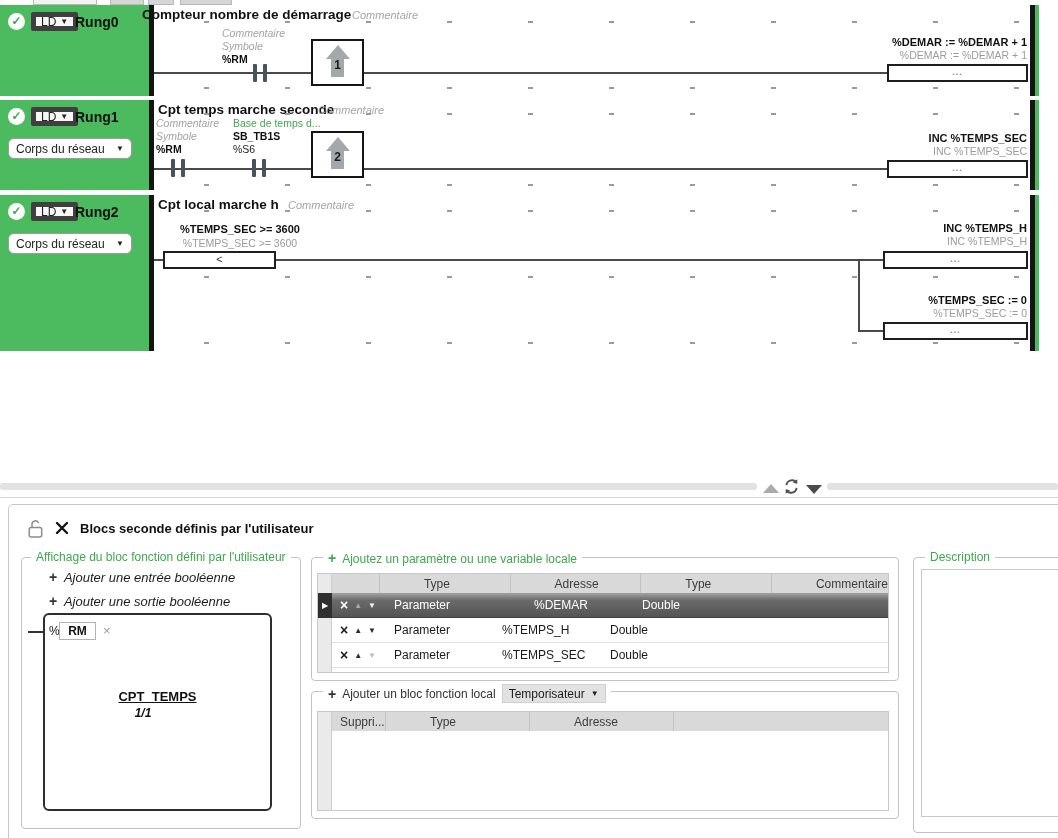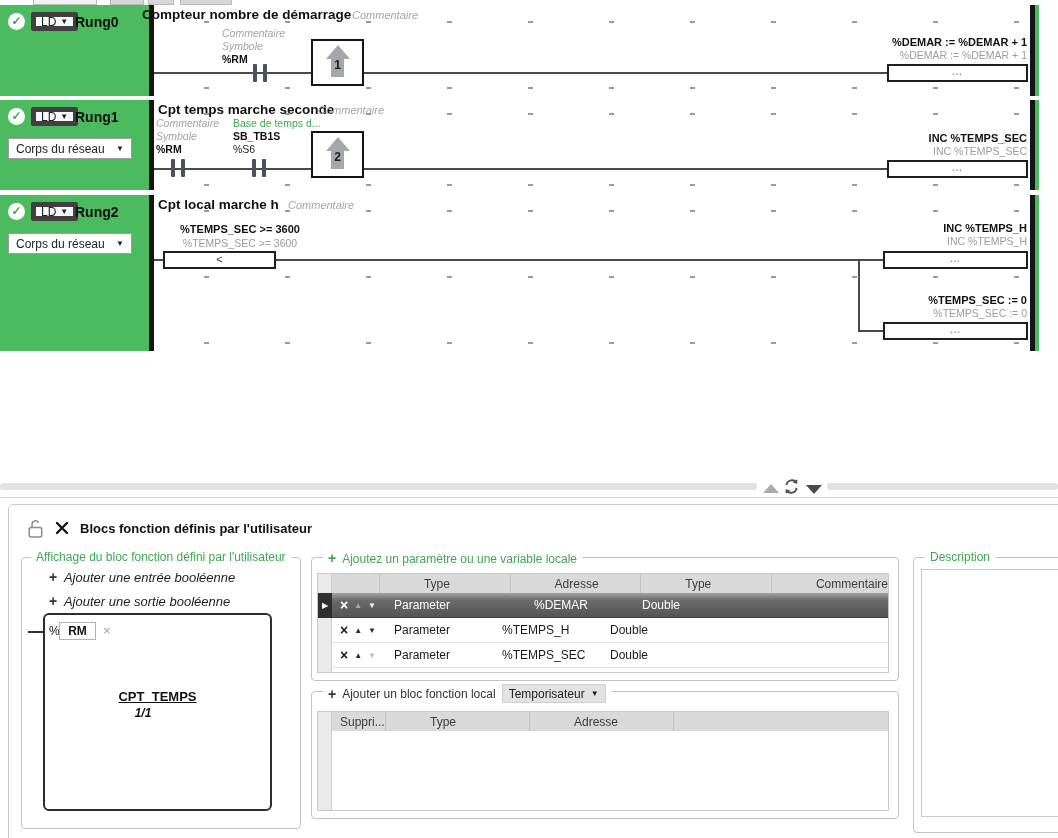--- a/index.html
+++ b/index.html
@@ -17,21 +17,21 @@
   
   .rung-header { background:#4CBB5F; }
   .rail { background:#141414; }
   .rail-green { background:#4CBB5F; }
   .chk { width:17px; height:17px; border-radius:50%; background:#fff; color:#3aa64e;
          font-size:12px; font-weight:bold; text-align:center; line-height:17px; }
   .ld-btn { background:#f7f7f7; border:5px solid #404040; border-radius:2px; height:19px;
             font-size:12px; color:#222; padding:0 5px; display:flex; align-items:center; gap:4px; }
   .ld-btn .caret, .corps-btn .caret { font-size:8px; color:#222; }
   .rung-name { font-weight:bold; font-size:14px; color:#111; }
-  .corps-btn { background:#fff; border:1px solid #9c9c9c; border-radius:0; height:21px; width:124px;
+  .corps-btn { background:#fff; border:1px solid #9c9c9c; border-radius:6px; height:21px; width:124px;
                font-size:12px; color:#222; display:flex; align-items:center; justify-content:space-between; padding:0 7px; }
   .rung-title { font-weight:bold; font-size:13.5px; color:#111; white-space:nowrap; }
   .grey-it { color:#a5a5a5; font-style:italic; font-size:11px; white-space:nowrap; }
   .lbl-grey { color:#a3a3a3; font-style:italic; font-size:10.5px; line-height:13px; white-space:nowrap; }
   .lbl-bold { color:#111; font-weight:bold; font-size:10.5px; line-height:13px; white-space:nowrap; }
   .lbl-norm { color:#222; font-size:10.5px; line-height:13px; white-space:nowrap; }
   .lbl-green { color:#3FA74F; font-size:10.5px; line-height:13px; white-space:nowrap; }
   .wire { background:#4a4a4a; }
   .cbar { width:4px; height:18px; background:#49535d; border-radius:1px; }
   .dashrow { height:2px; background:repeating-linear-gradient(to right,#9a9a9a 0 5px,transparent 5px 81px); }
@@ -225,21 +225,21 @@
 
   <div class="abs panel" style="left:8px;top:504px;width:1062px;height:340px;">
 
     <svg class="abs" style="left:17px;top:13px;" width="19" height="21" viewBox="0 0 19 21">
       <rect x="3.2" y="9.5" width="12.5" height="9.5" rx="2" fill="none" stroke="#8d8d8d" stroke-width="1.5"></rect>
       <path d="M6 9.5 V6.2 a3.4 3.4 0 0 1 6.6 -1.1" fill="none" stroke="#8d8d8d" stroke-width="1.5"></path>
     </svg>
     <svg class="abs" style="left:45px;top:15px;" width="16" height="16" viewBox="0 0 16 16">
       <path d="M3 3 L13 13 M13 3 L3 13" stroke="#141414" stroke-width="2.4" stroke-linecap="round"></path>
     </svg>
-    <div class="abs panel-title" style="left:71px;top:16px;">Blocs fonction définis par l'utilisateur</div>
+    <div class="abs panel-title" style="left:71px;top:16px;">Blocs seconde définis par l'utilisateur</div>
 
     <div class="abs fieldset" style="left:12px;top:52px;width:280px;height:272px;"></div>
     <div class="legend green" style="left:22px;top:45px;">Affichage du bloc fonction défini par l'utilisateur</div>
     <div class="abs add-item" style="left:40px;top:64px;">
       <span class="plus">+</span>&nbsp;
       <span>Ajouter une entrée booléenne</span>
     </div>
     <div class="abs add-item" style="left:40px;top:88px;">
       <span class="plus">+</span>&nbsp;
       <span>Ajouter une sortie booléenne</span>

